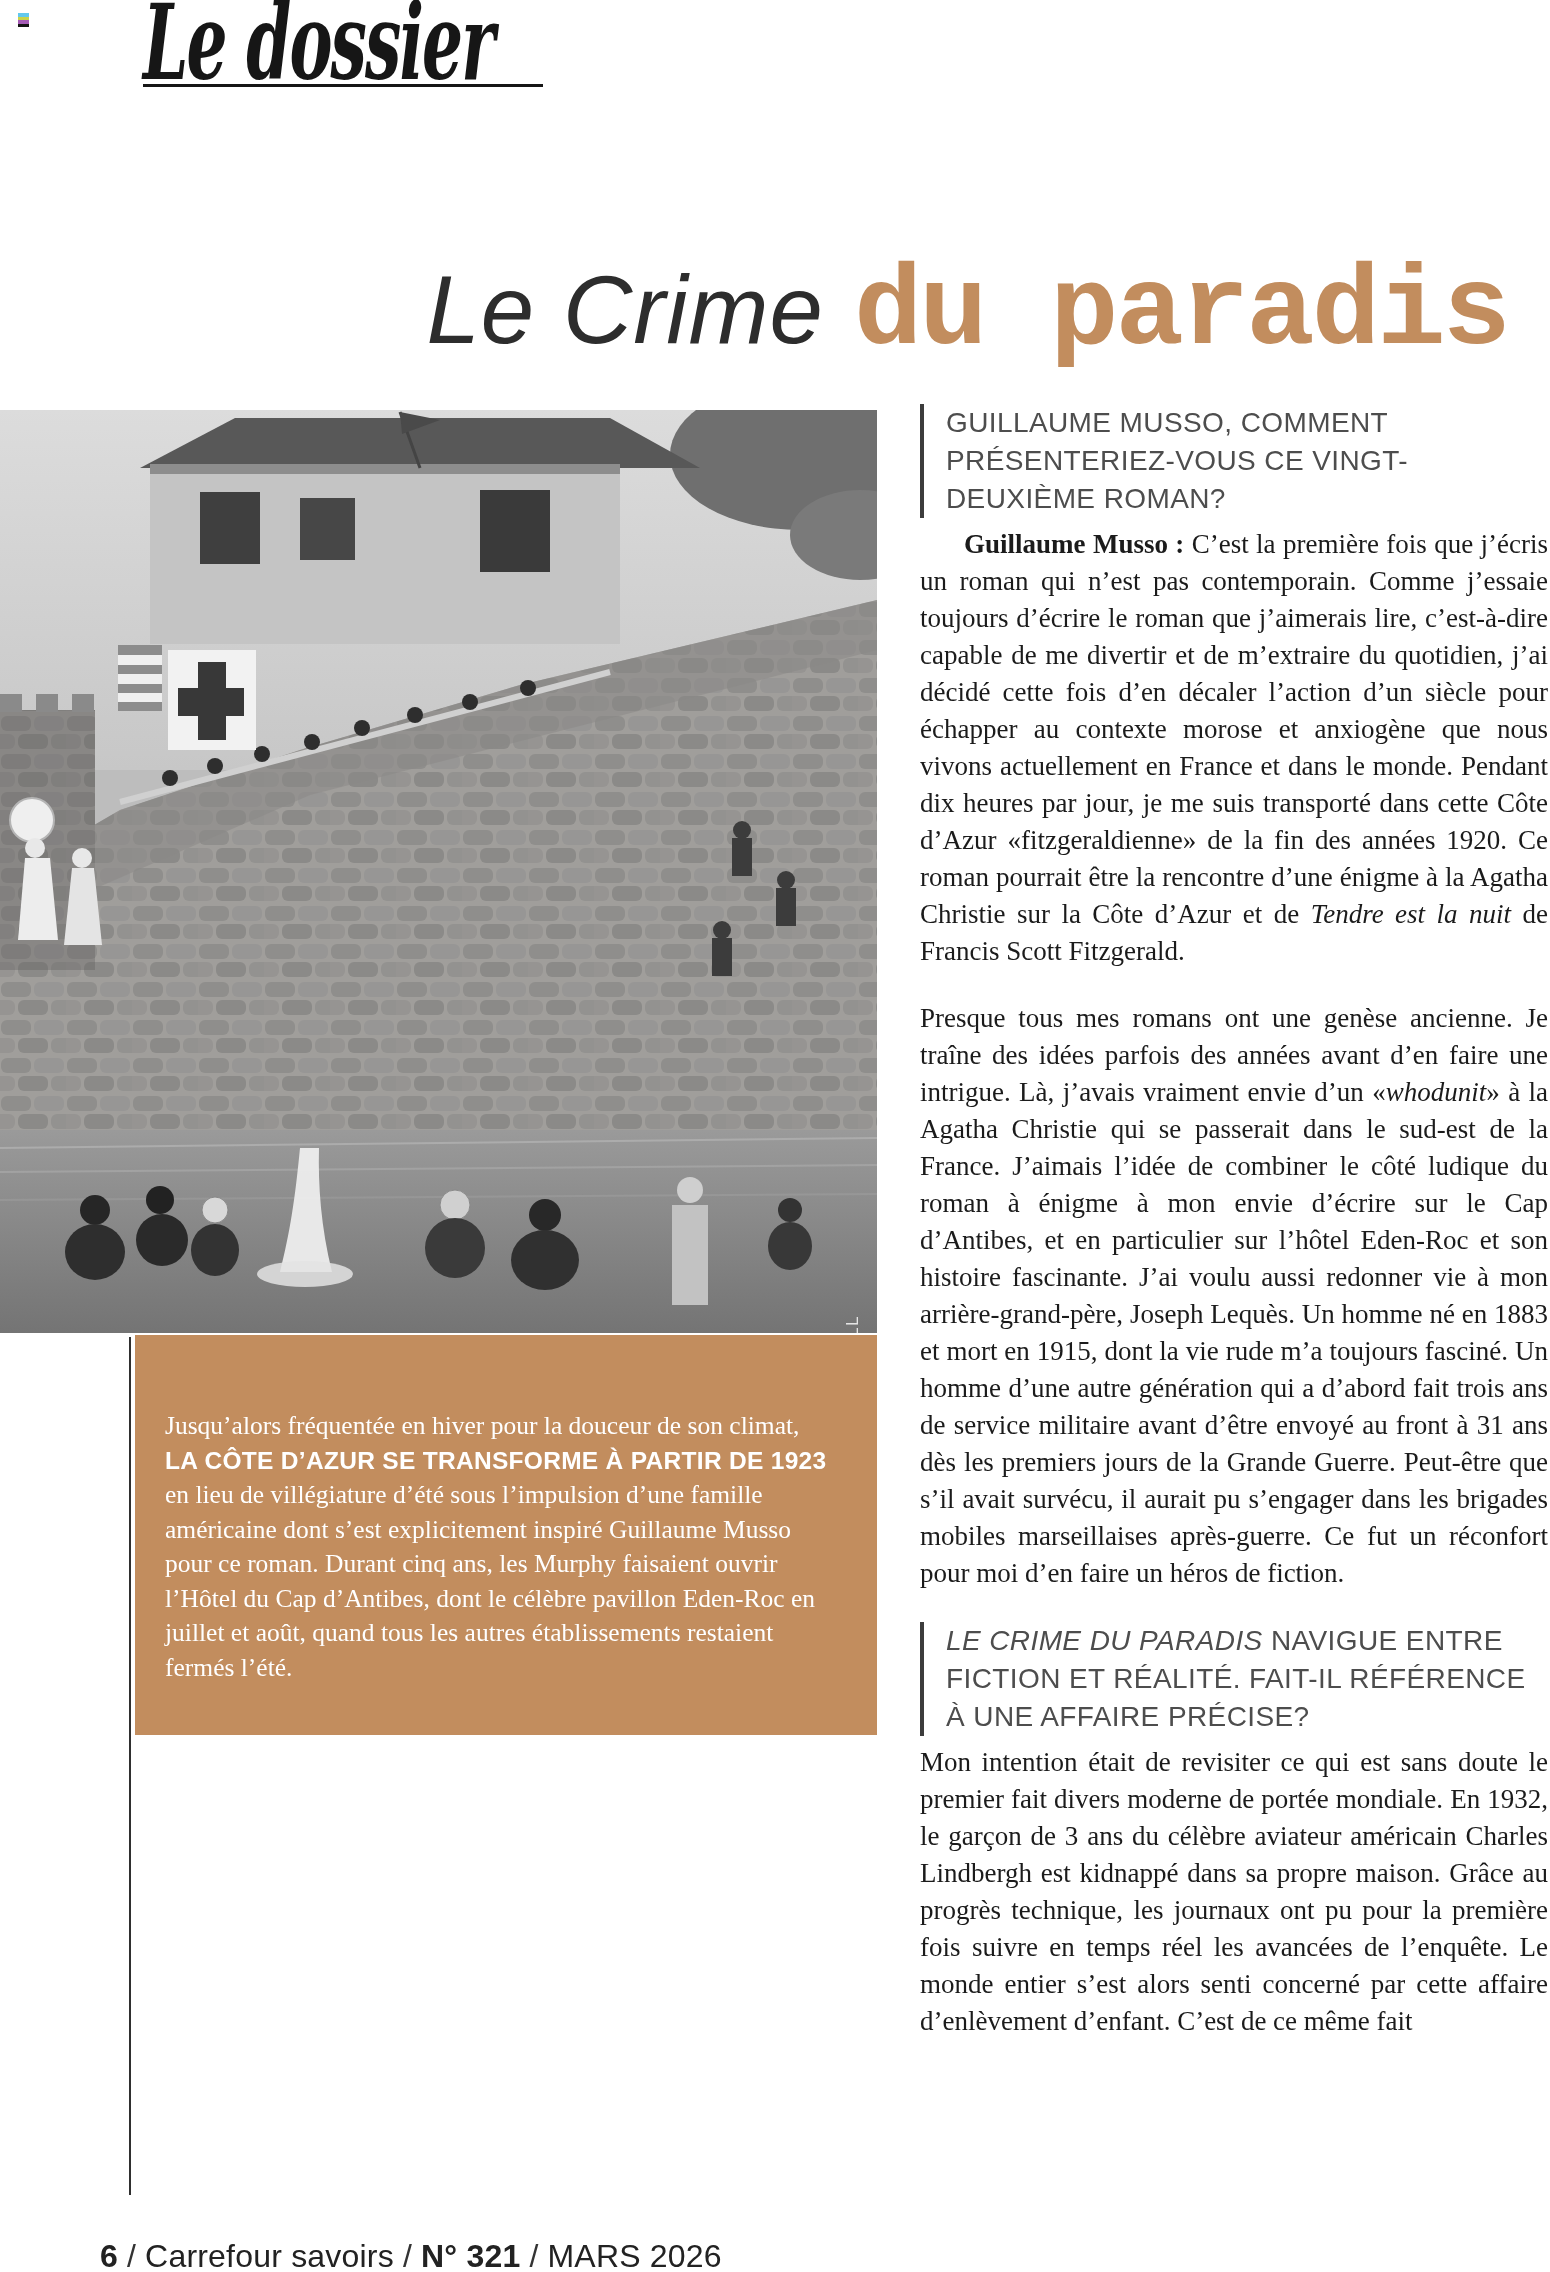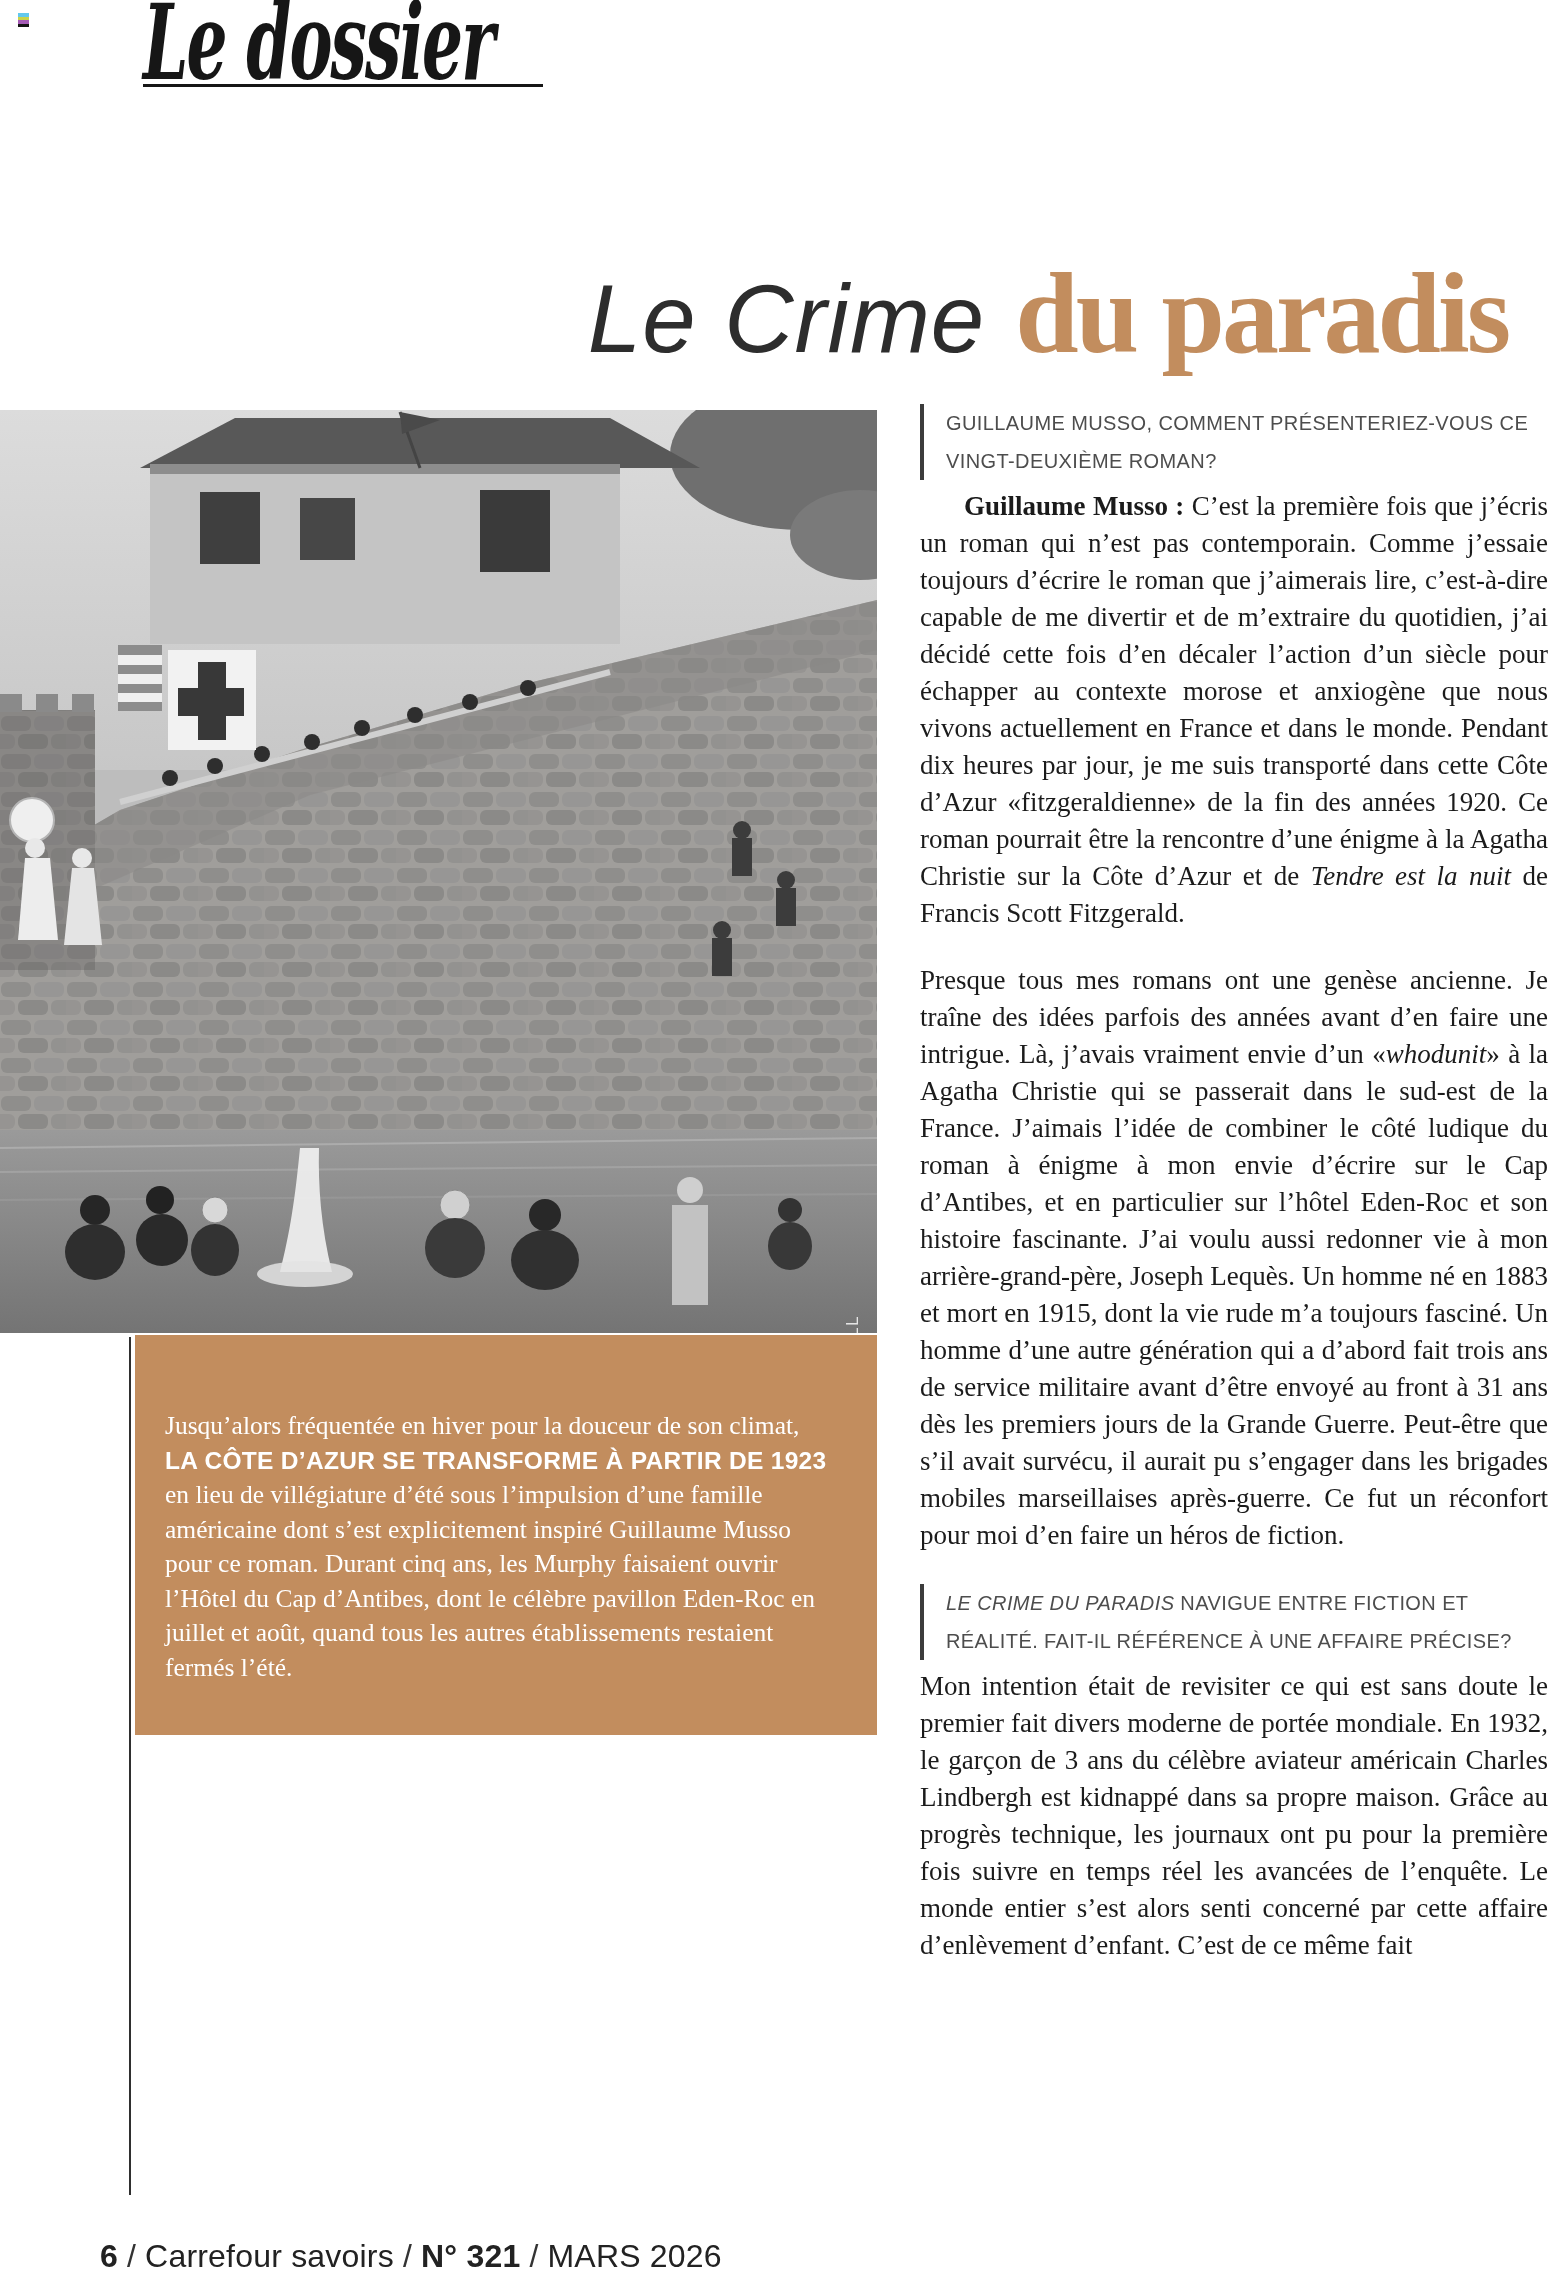--- a/index.html
+++ b/index.html
@@ -27,21 +27,21 @@
   
   .article-title{
     position:absolute;right:42px;top:248px;white-space:nowrap;text-align:right;margin:0;
   }
   .t-light{
     font-family:"Liberation Sans","DejaVu Sans",sans-serif;
     font-style:italic;font-weight:300;font-size:96px;color:#2d2d2d;
     letter-spacing:1px;margin-right:30px;text-align:right;
   }
   .t-accent{
-    font-family:Liberation Serif, serif;
+    font-family:Liberation Mono, monospace;
     font-weight:700;font-size:114px;color:#c28d5e;letter-spacing:-3px;margin-top:48px;
   }
 
   
   .photo{position:absolute;left:0;top:410px;width:877px;height:923px;margin:0;overflow:hidden;background:#bdbdbd;}
   .photo svg{display:block;width:100%;height:100%;}
   .photo-credit{
     position:absolute;right:14px;bottom:18px;
     transform:rotate(-90deg);transform-origin:100% 100%;
     font-size:17px;letter-spacing:1.5px;color:#f2f2f2;opacity:.9;white-space:nowrap;
@@ -62,21 +62,21 @@
 
   .vrule{position:absolute;left:129px;top:1337px;width:2px;height:858px;background:#2f2f2f;}
 
   
   .interview{position:absolute;left:920px;top:404px;width:628px;}
   .qblock{display:flex;gap:22px;margin:0 0 8px 0;}
   .qbar{flex:none;width:4px;background:#3c3c3c;}
   .question{
     margin:0;max-width:600px;
     font-family:"Liberation Sans","DejaVu Sans",sans-serif;
-    font-size:20px;line-height:38px;letter-spacing:.4px;color:#4d4d4d;
+    font-size:28px;line-height:38px;letter-spacing:.4px;color:#4d4d4d;
   }
   .question em{font-style:italic;}
   .answer{
     margin:0 0 30px 0;
     font-family:"Liberation Serif","DejaVu Serif",serif;
     font-size:27px;line-height:37px;color:#1b1b1b;text-align:justify;
   }
   .answer strong{font-weight:700;margin-left:44px;}
   .answer em{font-style:italic;}
 

